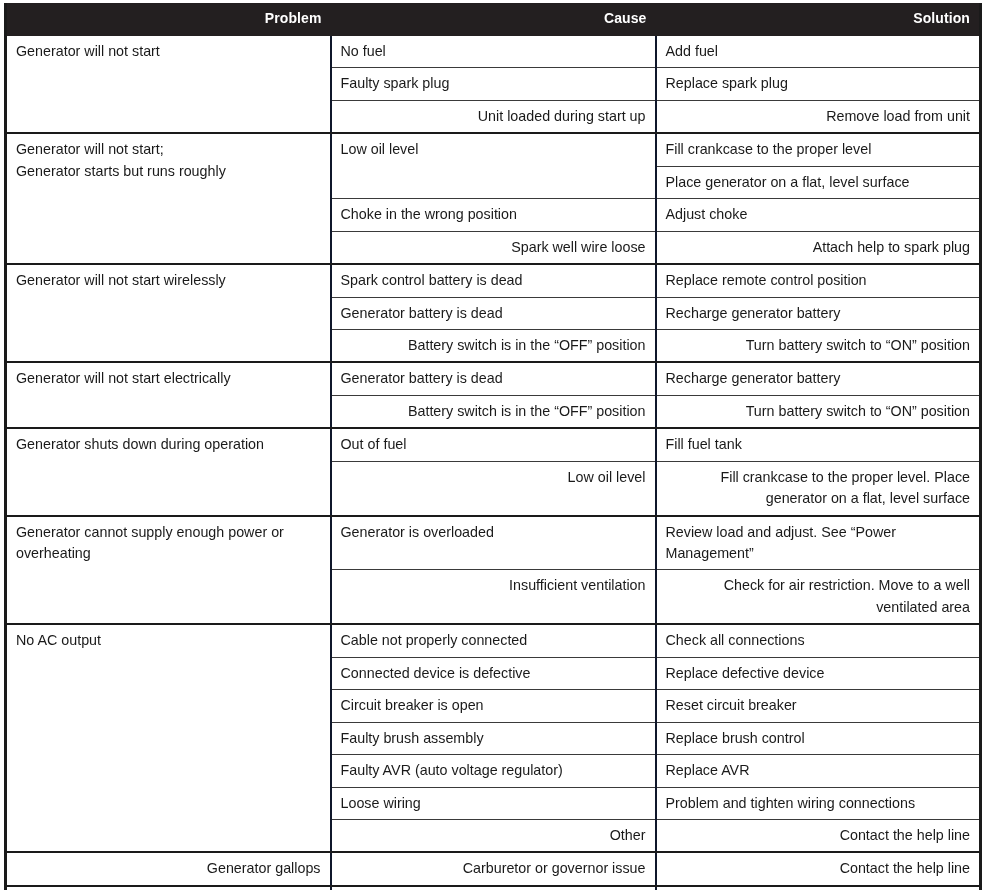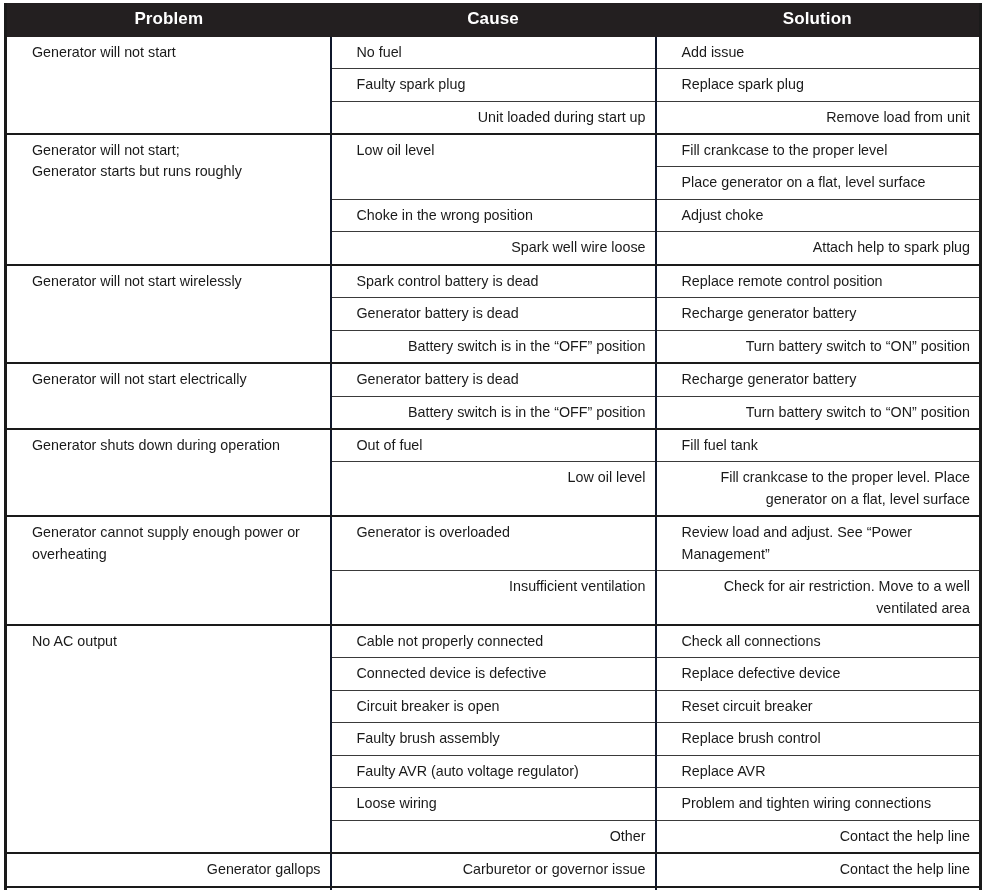--- a/index.html
+++ b/index.html
@@ -30,22 +30,22 @@
     border-bottom: 3px solid #1a1a1a;
   }
 
   col.c-problem  { width: 325px; }
   col.c-cause    { width: 325px; }
   col.c-solution { width: 325px; }
 
   thead th {
     background: #231f20;
     color: #ffffff;
-    text-align: center;
-    font-size: 17px;
+    text-align: right;
+    font-size: 14px;
     font-weight: bold;
     padding: 7px 9px 8px 9px;
     line-height: 1.1;
     border: none;
     letter-spacing: 0.1px;
   }
   thead tr { height: 33px; }
 
   tbody td {
     vertical-align: top;
@@ -67,21 +67,21 @@
     border-top: none;
   }
   tbody td.grp-bottom {
     border-bottom: 2.5px solid #1a1a1a;
     text-align: right;
   }
   tbody tr:last-child > td {
     border-bottom: none;
   }
 
-  .cell-line { display: block; margin-left: 16px; }
+  .cell-line { display: block; }
 </style>
 </head>
 <body>
 
 <div class="table-wrap">
   <table class="troubleshoot">
     <colgroup>
       <col class="c-problem">
       <col class="c-cause">
       <col class="c-solution">
@@ -95,21 +95,21 @@
     </thead>
     <tbody id="table-body">
         <tr class="group-start">
           <td class="col-problem grp-span" rowspan="3">
             <span class="cell-line">Generator will not start</span>
           </td>
           <td class="col-cause">
             <span class="cell-line">No fuel</span>
           </td>
           <td class="col-solution">
-            <span class="cell-line">Add issue</span>
+            <span class="cell-line">Add fuel</span>
           </td>
         </tr>
         <tr>
           <td class="col-cause">
             <span class="cell-line">Faulty spark plug</span>
           </td>
           <td class="col-solution">
             <span class="cell-line">Replace spark plug</span>
           </td>
         </tr>

